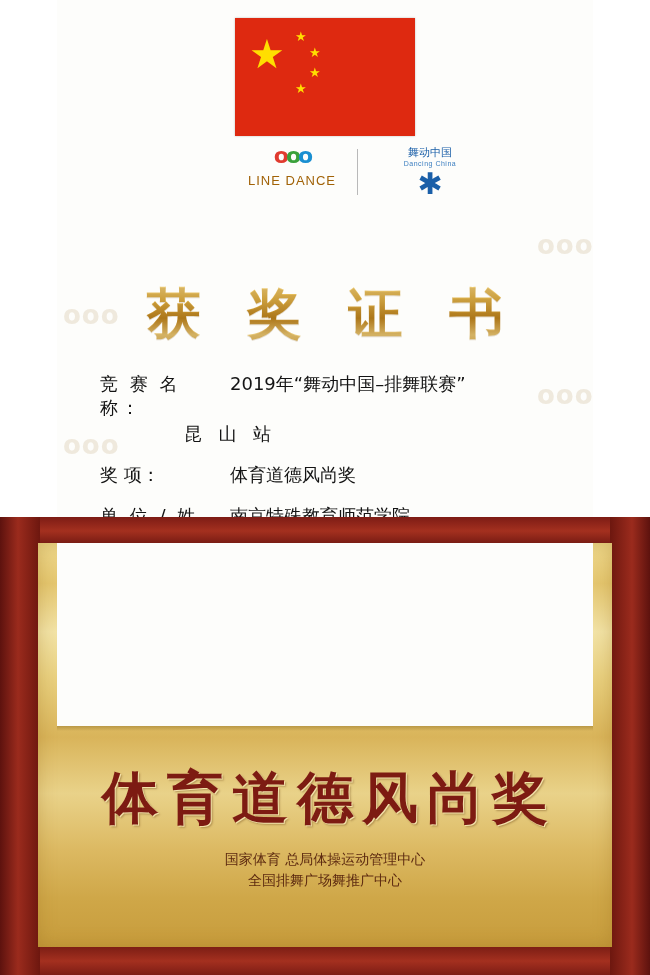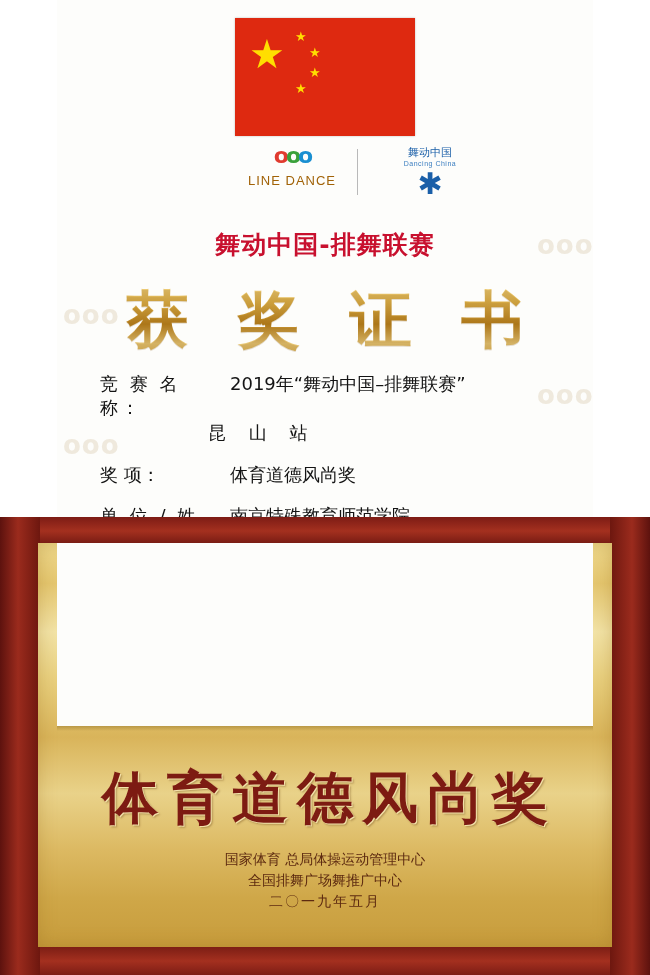--- a/index.html
+++ b/index.html
@@ -142,21 +142,21 @@
     font-family: "DejaVu Sans", sans-serif;
   }
 
   
   .main-title {
     position: absolute;
     left: 57px;
     top: 278px;
     width: 536px;
     text-align: center;
-    font-size: 62px;
+    font-size: 54px;
     font-weight: bold;
     letter-spacing: 14px;
     text-indent: 14px;
     background: linear-gradient(180deg,#f7df9a 0%,#e0b44c 28%,#b8801d 55%,#e8c878 78%,#d4a53c 100%);
     -webkit-background-clip: text;
     background-clip: text;
     color: transparent;
     text-shadow: 0 1px 0 rgba(120,80,10,.18);
     font-family: "DejaVu Sans", sans-serif;
   }
@@ -185,24 +185,24 @@
   .f-label.spread {
     letter-spacing: 0;
   }
   .f-value {
     display: inline-block;
     vertical-align: top;
     font-family: "DejaVu Sans", sans-serif;
   }
   .f-value2 {
     display: block;
-    margin-left: 108px;
+    margin-left: 84px;
     margin-top: 2px;
     letter-spacing: 6px;
-    font-family: Liberation Mono, monospace;
+    font-family: Liberation Serif, serif;
   }
   .f-value-sep {
     display: inline-block;
     margin-left: 28px;
   }
 
   
   .seal {
     position: absolute;
     width: 118px;
@@ -362,21 +362,20 @@
       <div class="name">LINE DANCE</div>
     </div>
     <div class="logo-sep"></div>
     <div class="logo-right">
       <div class="cn">舞动中国</div>
       <div class="en">Dancing China</div>
       <div class="dancer">✱</div>
     </div>
   </div>
 
-  <div class="subtitle">舞动中国-排舞联赛</div>
 
   <div class="main-title">获 奖 证 书</div>
 
   <div class="fields">
 
     <div class="field-row">
       <span class="f-label">竞 赛 名 称：</span><span class="f-value">2019年“舞动中国–排舞联赛”</span>
       <span class="f-value2">昆 山 站</span>
     </div>
 
@@ -412,18 +411,17 @@
     <div class="plaque-frame"></div>
     <div class="plaque-inner">
       <div class="plaque-white"></div>
       <div class="plaque-white-shadow"></div>
 
       <div class="award-name">体育道德风尚奖</div>
 
       <div class="issuer">
         <div>国家体育 总局体操运动管理中心</div>
         <div>全国排舞广场舞推广中心</div>
-        <div class="l3">二〇一九年五月</div>
       </div>
     </div>
   </div>
 
 </div>
 
 </body></html>

